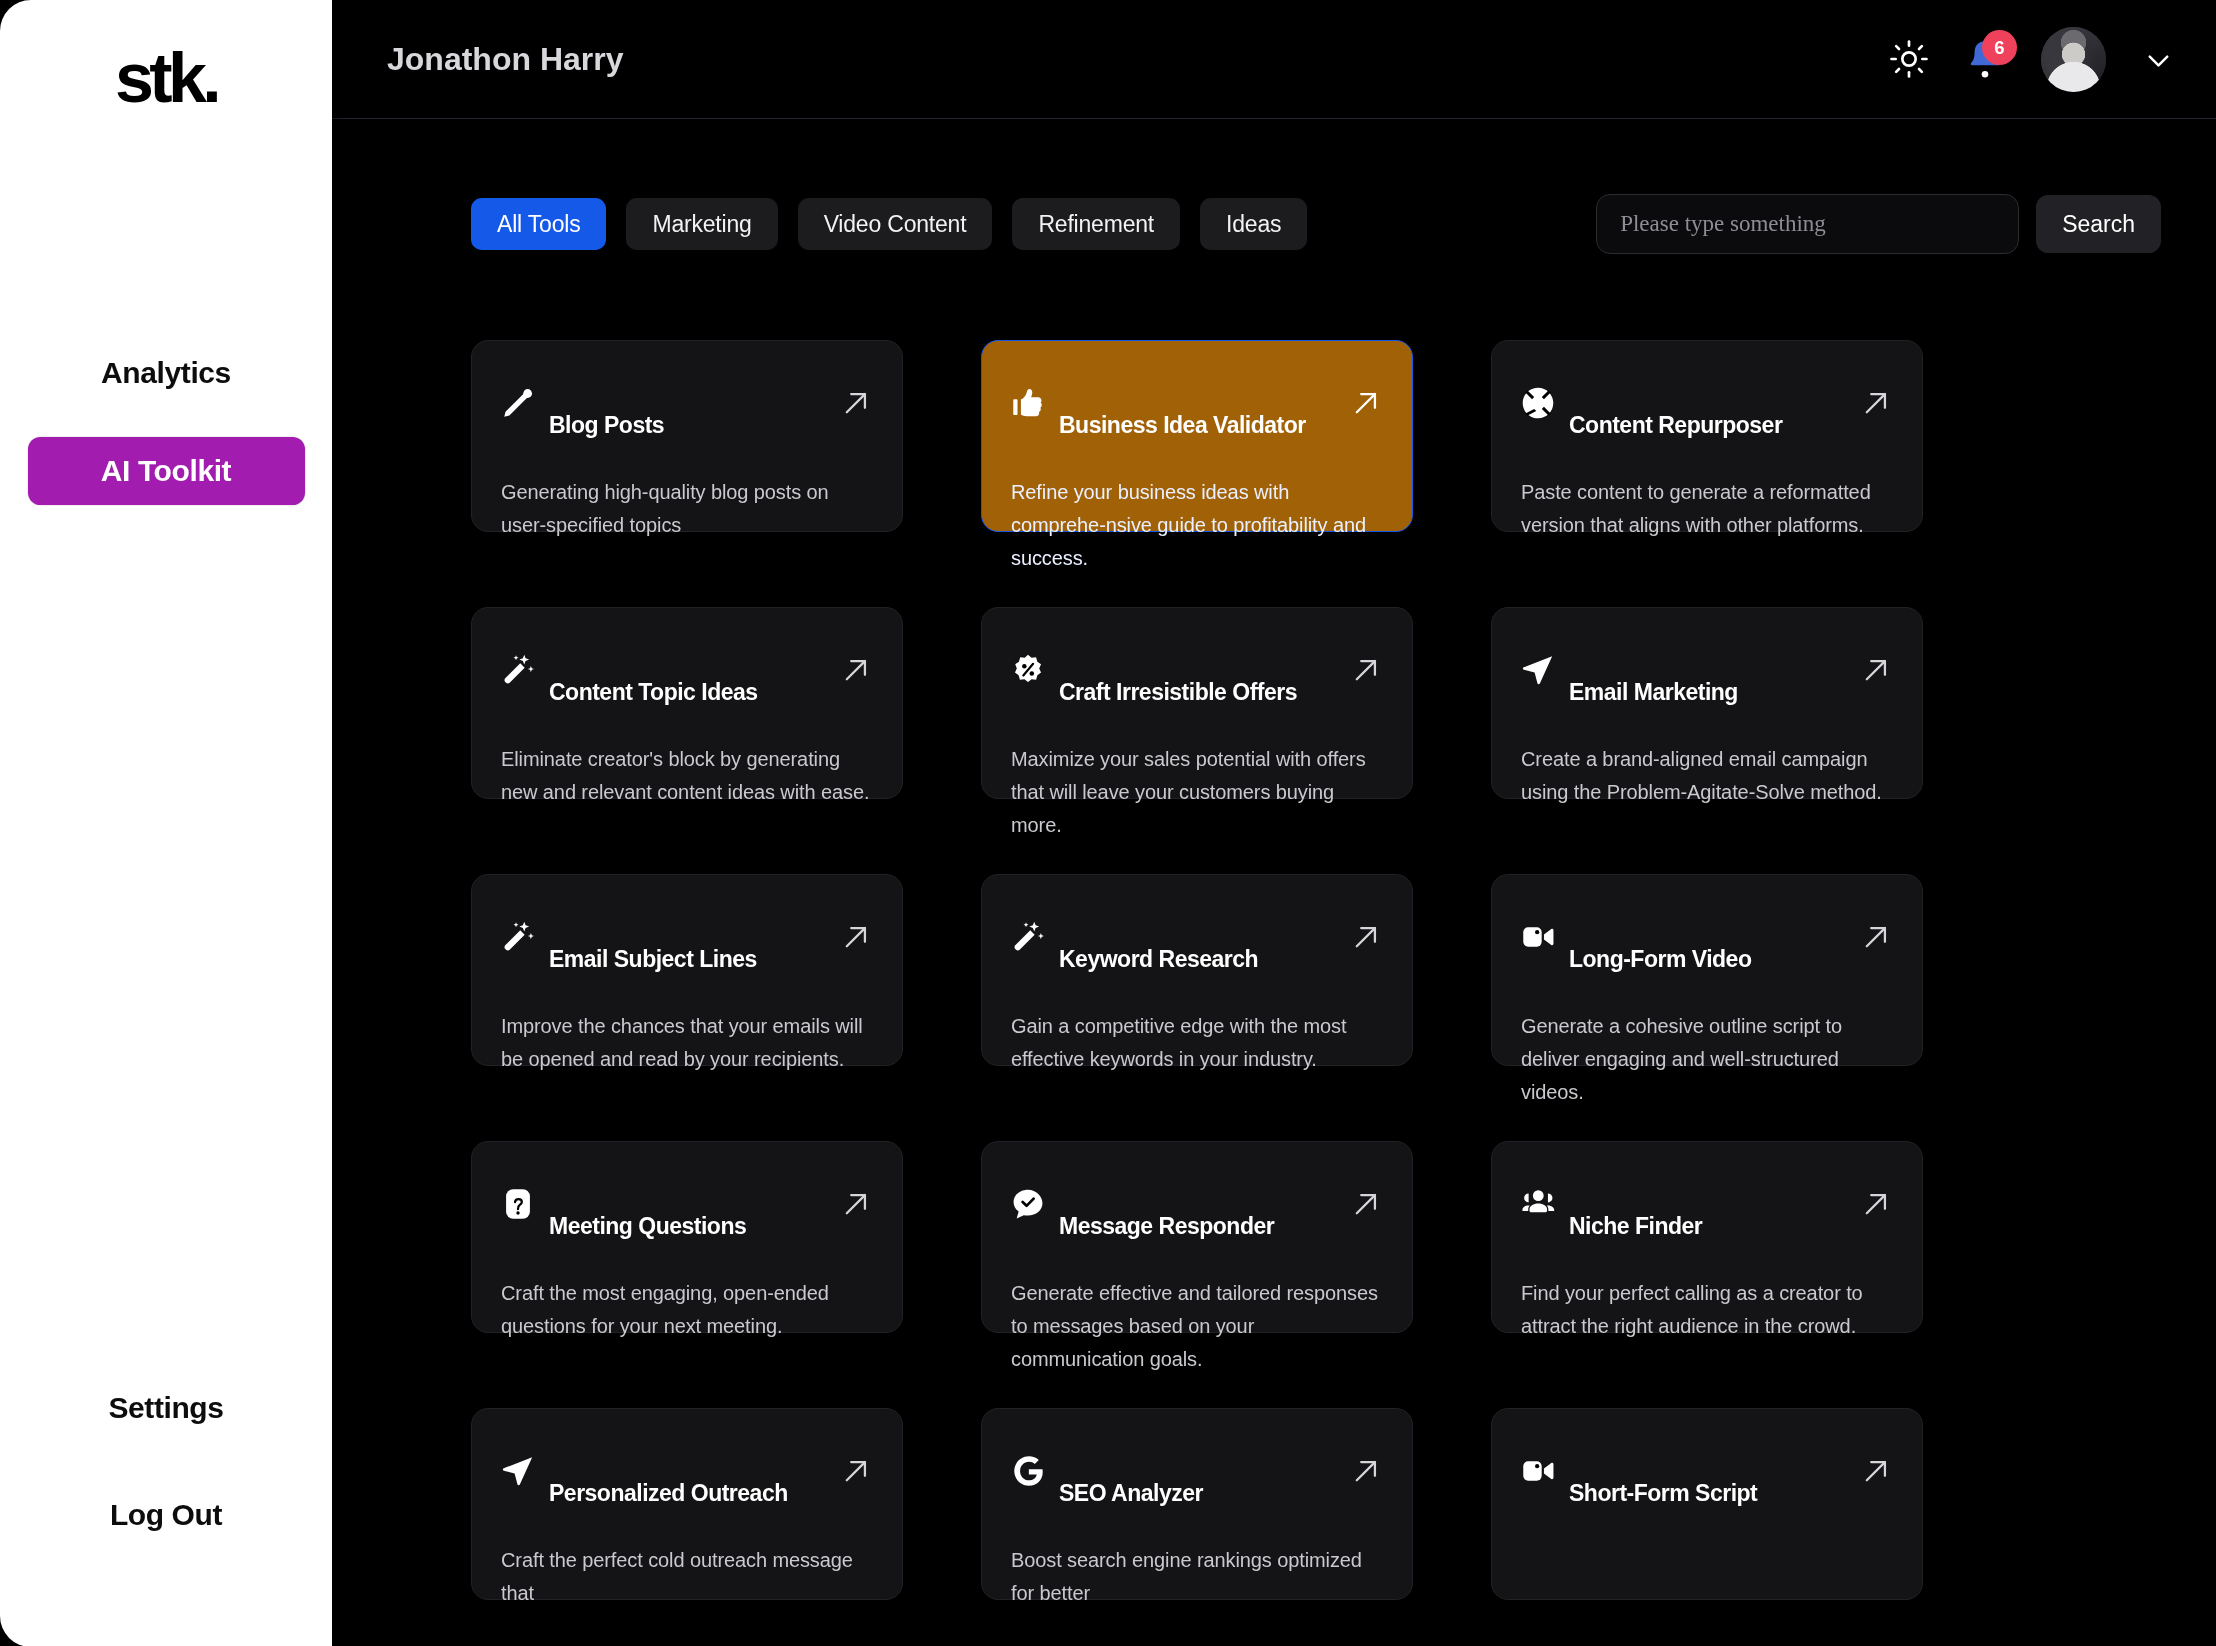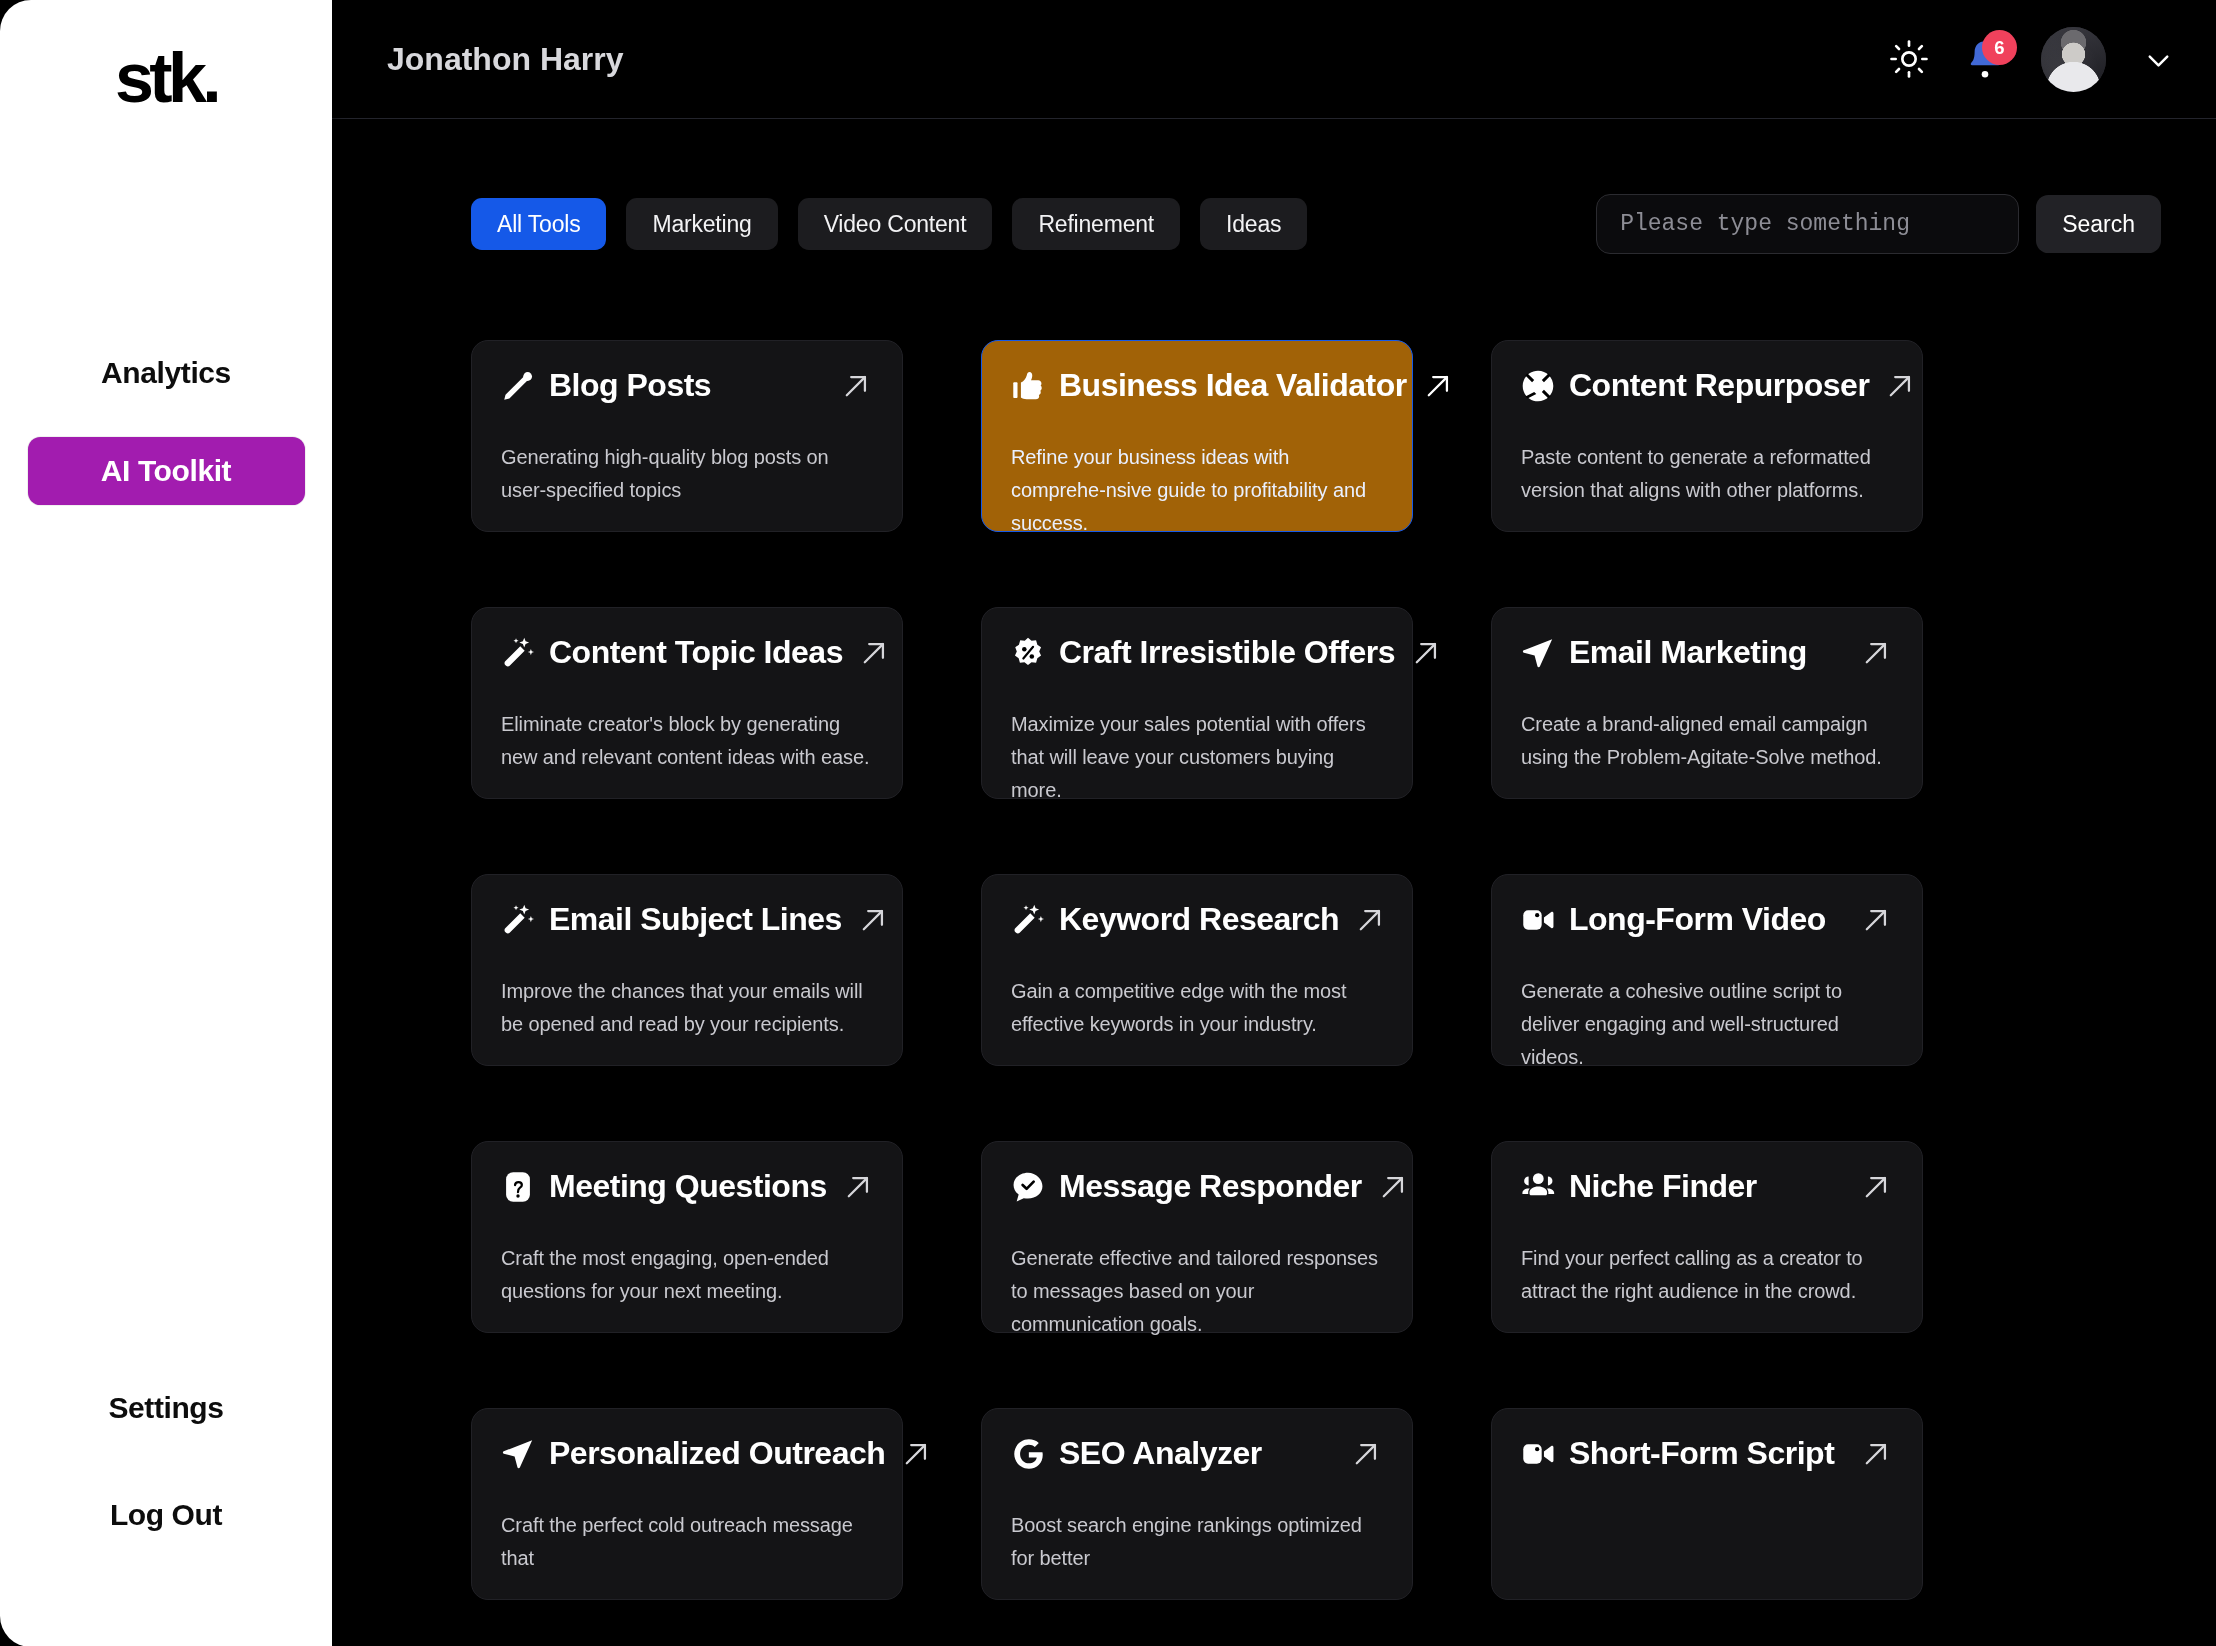--- a/index.html
+++ b/index.html
@@ -157,21 +157,21 @@
     gap: 17px;
   }
   #search-input {
     width: 423px;
     height: 60px;
     background: #0b0b0d;
     border: 1.5px solid #2b2b30;
     border-radius: 14px;
     color: #e6e6ea;
     font-size: 23px;
-    font-family: Liberation Mono, monospace;
+    font-family: Liberation Serif, serif;
     padding: 0 23px;
     outline: none;
   }
   #search-input::placeholder { color: #8d8d95; }
   #search-btn {
     background: #222226;
     color: #fff;
     border: none;
     border-radius: 12.3px;
     font-size: 23px;
@@ -199,25 +199,26 @@
   }
   .tool-card.highlight { background: #a16207; border-color: #1559e8; }
   .card-head {
     display: flex;
     align-items: center;
     gap: 14px;
   }
   .card-icon { width: 34px; height: 34px; flex: 0 0 34px; display: flex; align-items: center; justify-content: center; }
   .card-icon svg { width: 34px; height: 34px; display: block; }
   .card-title {
-    font-size: 32px;
+    font-size: 23px;
     font-weight: 700;
     color: #fff;
     letter-spacing: -0.5px;
     white-space: nowrap;
+    margin-top: 45px;
   }
   .card-arrow {
     margin-left: auto;
     width: 34px; height: 34px;
     flex: 0 0 34px;
   }
   .card-arrow svg { width: 34px; height: 34px; display: block; }
   .card-desc {
     margin-top: 37px;
     font-size: 20px;

